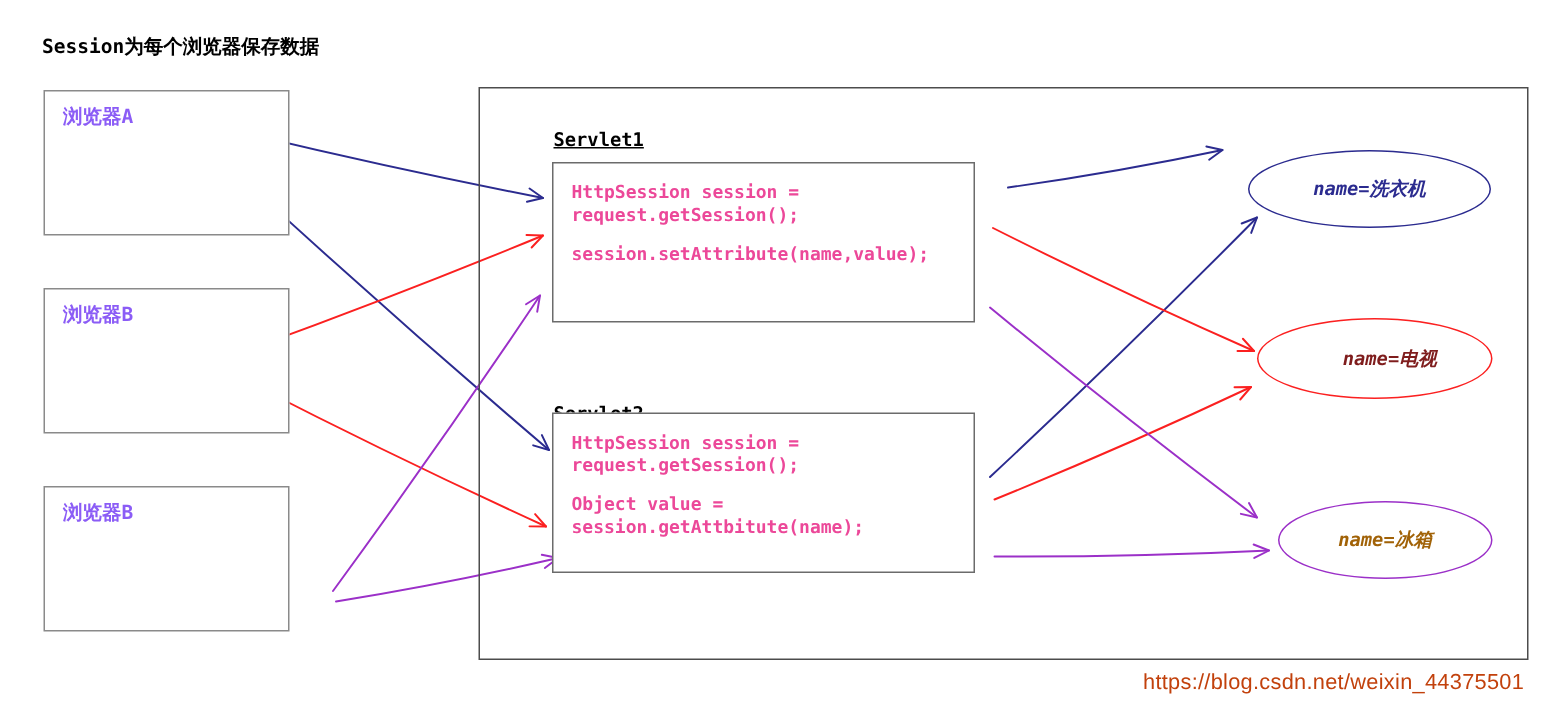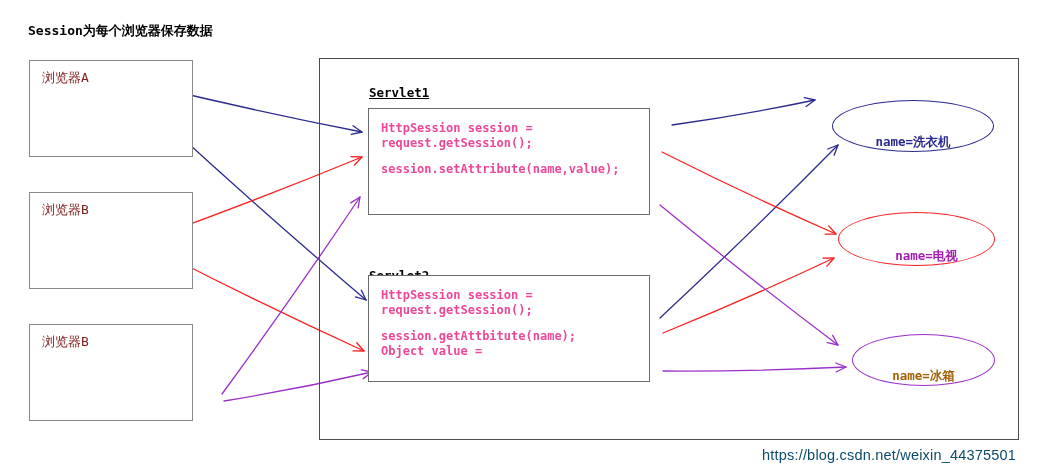--- a/index.html
+++ b/index.html
@@ -40,22 +40,22 @@
     box-sizing: border-box;
     border: 1px solid #8a8a8a;
     background: #ffffff;
   }
   .browser-label {
     position: absolute;
     left: 12px;
     top: 8px;
     font-family: "DejaVu Sans Mono", "Liberation Mono", monospace;
     font-size: 13px;
-    font-weight: normal;
-    color: #7f1d1d;
+    font-weight: bold;
+    color: #8b5cf6;
     white-space: nowrap;
   }
   #container-box {
     position: absolute;
     left: 319px;
     top: 58px;
     width: 700px;
     height: 382px;
     box-sizing: border-box;
     border: 1px solid #4c4c4c;
@@ -90,36 +90,37 @@
     height: 11px;
   }
   .ellipse {
     position: absolute;
     box-sizing: border-box;
     border-width: 1px;
     border-style: solid;
     border-radius: 50%;
     background: transparent;
     display: flex;
-    align-items: flex-end;
+    align-items: center;
     justify-content: center;
+    font-style: italic;
   }
   .ellipse-label {
     font-family: "DejaVu Sans Mono", "Liberation Mono", monospace;
     font-size: 12.5px;
     font-weight: bold;
     white-space: nowrap;
   }
   .watermark {
     position: absolute;
     left: 762px;
     top: 447px;
     font-family: "Liberation Sans", "DejaVu Sans", sans-serif;
     font-size: 14.5px;
-    color: #0c4a6e;
+    color: #c2410c;
     letter-spacing: 0.2px;
     white-space: nowrap;
   }
 </style>
 </head>
 <body>
 
 <div id="page">
 
   <div class="title">Session为每个浏览器保存数据</div>
@@ -189,30 +190,30 @@
 
   <div id="container-box"></div>
 
   <div id="servlets">
       <div class="servlet-title" style="left: 369px; top: 85px; text-decoration: underline;">Servlet1</div>
       <div class="servlet-box" style="left: 368px; top: 108px; width: 282px; height: 107px;">
         <div class="code-block"><div>HttpSession session =</div><div>request.getSession();</div><div class="code-gap"></div><div>session.setAttribute(name,value);</div></div>
       </div>
       <div class="servlet-title" style="left: 369px; top: 268px;">Servlet2</div>
       <div class="servlet-box" style="left: 368px; top: 275px; width: 282px; height: 107px;">
-        <div class="code-block"><div>HttpSession session =</div><div>request.getSession();</div><div class="code-gap"></div><div>session.getAttbitute(name);</div><div>Object value =</div></div>
+        <div class="code-block"><div>HttpSession session =</div><div>request.getSession();</div><div class="code-gap"></div><div>Object value =</div><div>session.getAttbitute(name);</div></div>
       </div>
     </div>
 
   <div id="sessions">
       <div class="ellipse" style="left: 832px; top: 100px; width: 162px; height: 52px; border-color: rgb(43, 43, 143);">
         <span class="ellipse-label" style="color: rgb(43, 43, 143);">name=洗衣机</span>
       </div>
       <div class="ellipse" style="left: 838px; top: 212px; width: 157px; height: 54px; border-color: rgb(251, 32, 32);">
-        <span class="ellipse-label" style="color: #a21caf; margin-left: 20px;">name=电视</span>
+        <span class="ellipse-label" style="color: #7f1d1d; margin-left: 20px;">name=电视</span>
       </div>
       <div class="ellipse" style="left: 852px; top: 334px; width: 143px; height: 52px; border-color: rgb(155, 48, 200);">
         <span class="ellipse-label" style="color: #a16207;">name=冰箱</span>
       </div>
     </div>
 
   <div class="watermark">https://blog.csdn.net/weixin_44375501</div>
 
 </div>
 

